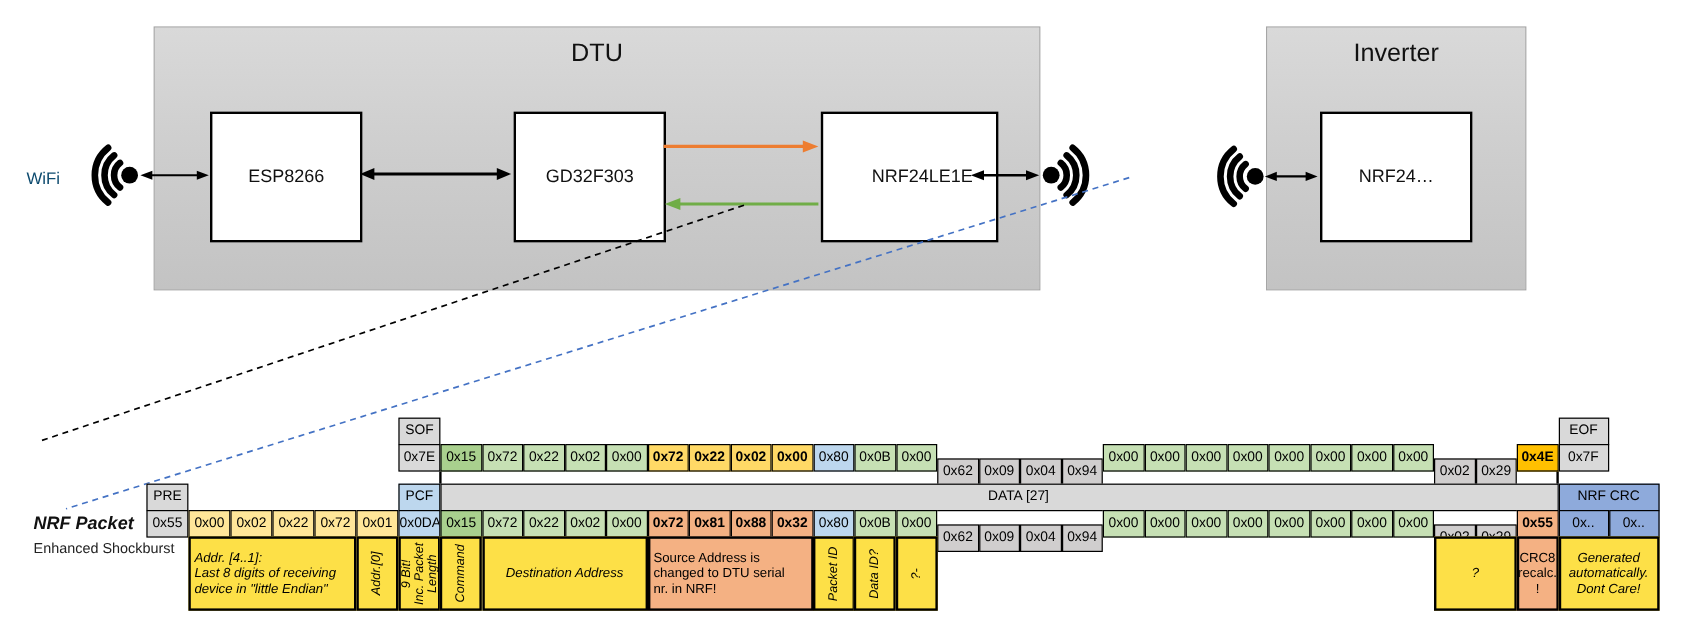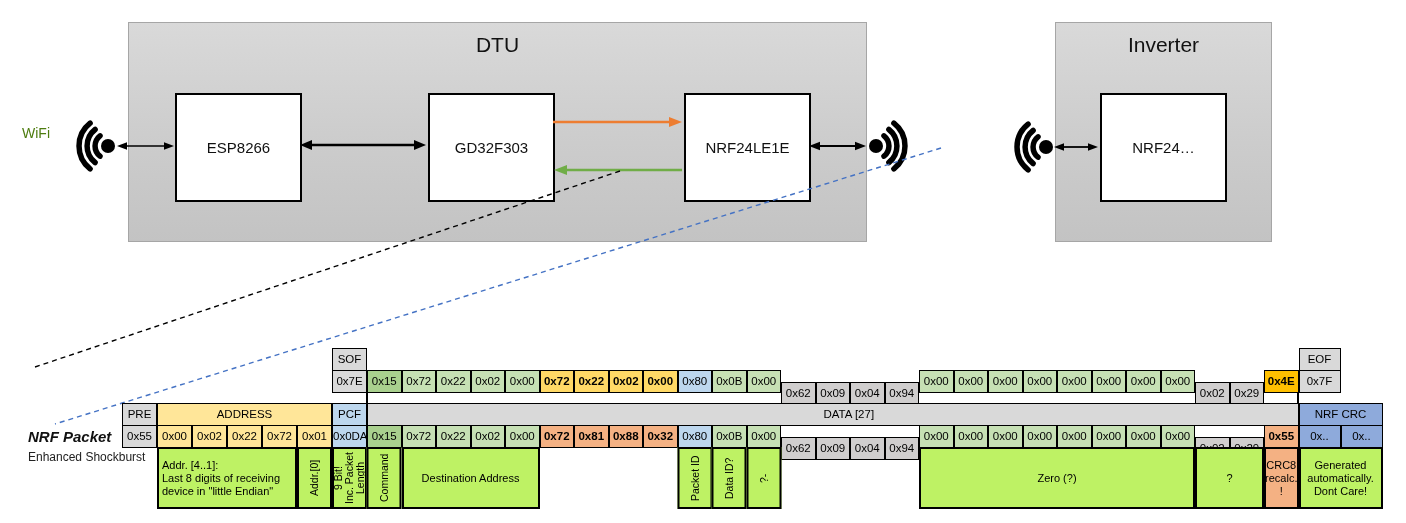--- a/index.html
+++ b/index.html
@@ -7,41 +7,41 @@
           font-family:"Liberation Sans",sans-serif;overflow:hidden;}
 
   
   .bigbox{position:absolute;border:1px solid #a6a6a6;
           background:linear-gradient(180deg,#d9d9d9 0%,#cccccc 55%,#c3c3c3 100%);}
   .bigbox .title{position:absolute;top:10px;left:0;width:100%;text-align:center;
                  font-size:21px;color:#111;}
   .chip{position:absolute;background:#fff;border:2px solid #000;
         display:flex;align-items:center;justify-content:center;
         font-size:15px;color:#111;}
-  #wifi-label{position:absolute;left:22px;top:125px;font-size:14px;color:#4d7c0f;}
+  #wifi-label{position:absolute;left:22px;top:140px;font-size:14px;color:#0c4a6e;}
 
   
   .grid-row{position:absolute;left:122px;display:grid;
             grid-template-columns:repeat(7,35px) repeat(27,34.5px) 42px 42px;}
   .cell{box-sizing:border-box;border:1px solid #000;height:23px;line-height:21px;
         font-size:11.5px;text-align:center;color:#000;overflow:hidden;background:#fff;}
   .cell.bold{font-weight:bold;}
   .anno .cell{height:62px;border:2px solid #000;font-size:11px;line-height:13px;
               display:flex;align-items:center;justify-content:center;
               white-space:pre-line;padding:1px;}
   .anno .cell.left{justify-content:flex-start;text-align:left;padding-left:3px;}
   .anno .cell.vert{writing-mode:vertical-rl;transform:rotate(180deg);
                    line-height:11px;font-size:10.5px;padding:2px 0;}
   
   .gray{background:#d9d9d9;}   .grayd{background:#d0cece;margin-top:12px;}
   .gdark{background:#a9d08e;}  .glight{background:#c6e0b4;}
   .gold{background:#ffd966;}   .amber{background:#ffc000;}
   .bluel{background:#bdd7ee;}  .bluem{background:#8eaadb;}
   .yellow{background:#ffe699;} .salmon{background:#f4b183;}
-  .white{background:#bef264;}
+  .white{background:#fde047;font-style:italic;}
 
   .rowlabel{position:absolute;left:28px;font-size:15px;font-style:italic;
             font-weight:bold;color:#111;line-height:22px;}
   #shockburst-label{position:absolute;left:28px;top:450px;font-size:12px;color:#222;}
 
   svg.overlay{position:absolute;left:0;top:0;pointer-events:none;}
 </style>
 </head>
 <body>
 
@@ -53,21 +53,21 @@
   <div class="bigbox" style="left:1055px;top:22px;width:215px;height:218px;">
     <div class="title">Inverter</div>
   </div>
 
   <div class="chip" style="left:175px;top:93px;width:123px;height:105px;">
     <span>ESP8266</span>
   </div>
   <div class="chip" style="left:428px;top:93px;width:123px;height:105px;">
     <span>GD32F303</span>
   </div>
-  <div class="chip" style="left:684px;top:93px;width:123px;height:105px;">
+  <div class="chip" style="left:684px;top:93px;width:123px;height:105px;padding-left:21px;">
     <span>NRF24LE1E</span>
   </div>
   <div class="chip" style="left:1100px;top:93px;width:123px;height:105px;">
     <span>NRF24…</span>
   </div>
 
   <div id="wifi-label">WiFi</div>
 
   <svg class="overlay" width="1406" height="523" viewBox="0 0 1406 523">
 
@@ -164,21 +164,20 @@
       <div class="cell glight" style="grid-column: 29 / span 1;">0x00</div>
       <div class="cell glight" style="grid-column: 30 / span 1;">0x00</div>
       <div class="cell glight" style="grid-column: 31 / span 1;">0x00</div>
       <div class="cell grayd" style="grid-column: 32 / span 1;">0x02</div>
       <div class="cell grayd" style="grid-column: 33 / span 1;">0x29</div>
       <div class="cell amber bold" style="grid-column: 34 / span 1;">0x4E</div>
       <div class="cell gray" style="grid-column: 35 / span 1;">0x7F</div>
     </div>
   <div class="grid-row" style="top:403px;">
       <div class="cell gray" style="grid-column: 1 / span 1;">PRE</div>
-      <div class="cell yellow" style="grid-column: 2 / span 5;">ADDRESS</div>
       <div class="cell bluel" style="grid-column: 7 / span 1;">PCF</div>
       <div class="cell gray" style="grid-column: 8 / span 27; padding-left: 32px;">DATA [27]</div>
       <div class="cell bluem" style="grid-column: 35 / span 2;">NRF CRC</div>
     </div>
   <div class="grid-row" style="top:425px;">
       <div class="cell gray" style="grid-column: 1 / span 1;">0x55</div>
       <div class="cell yellow" style="grid-column: 2 / span 1;">0x00</div>
       <div class="cell yellow" style="grid-column: 3 / span 1;">0x02</div>
       <div class="cell yellow" style="grid-column: 4 / span 1;">0x22</div>
       <div class="cell yellow" style="grid-column: 5 / span 1;">0x72</div>
@@ -217,24 +216,26 @@
   <div class="grid-row anno" style="top:447px;">
       <div class="cell white left" style="grid-column: 2 / span 4;">Addr. [4..1]:
 Last 8 digits of receiving
 device in "little Endian"</div>
       <div class="cell white vert" style="grid-column: 6 / span 1;">Addr.[0]</div>
       <div class="cell white vert" style="grid-column: 7 / span 1;">9 Bit!
 Inc. Packet
 Length</div>
       <div class="cell white vert" style="grid-column: 8 / span 1;">Command</div>
       <div class="cell white" style="grid-column: 9 / span 4;">Destination Address</div>
+      <div class="cell salmon left" style="grid-column: 13 / span 4;">Source Address is
+changed to DTU serial
+nr. in NRF!</div>
       <div class="cell white vert" style="grid-column: 17 / span 1;">Packet ID</div>
       <div class="cell white vert" style="grid-column: 18 / span 1;">Data ID?</div>
       <div class="cell white vert" style="grid-column: 19 / span 1;">?-</div>
-      <div class="cell white" style="grid-column: 24 / span 8;">Zero (?)</div>
       <div class="cell white" style="grid-column: 32 / span 2;">?</div>
       <div class="cell salmon" style="grid-column: 34 / span 1;">CRC8
 recalc.
 !</div>
       <div class="cell white" style="grid-column: 35 / span 2;">Generated
 automatically.
 Dont Care!</div>
     </div>
 
 </div>

